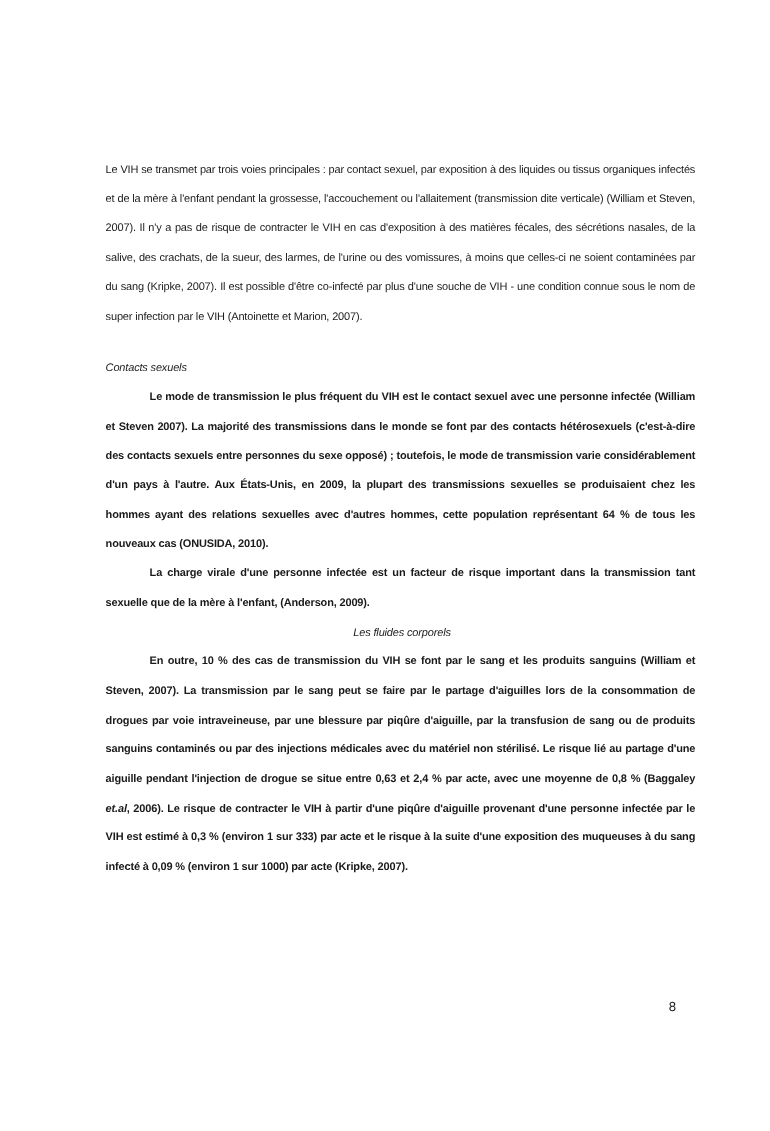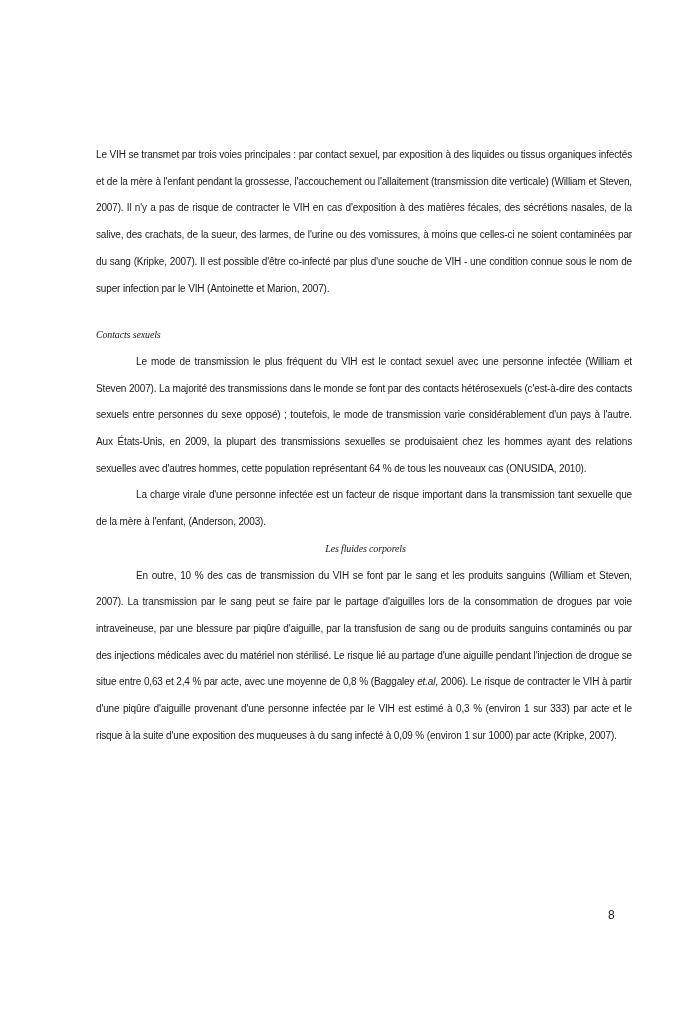--- a/index.html
+++ b/index.html
@@ -23,25 +23,25 @@
       font-size: 10px;
       line-height: 26.7px;
       letter-spacing: -0.15px;
     }
     .para {
       margin: 0;
       text-align: justify;
     }
     .indent {
       text-indent: 40px;
+      font-weight: bold;
     }
     .heading {
       margin: 0;
       font-style: italic;
-      font-family: Liberation Serif, serif;
     }
     .gap {
       height: 20px;
     }
     .heading-2 {
       padding-left: 3px;
       text-align: center;
     }
     .page-number {
       position: absolute;
@@ -54,19 +54,19 @@
 </head>
 <body>
 
 <div class="page">
   <p class="para">Le VIH se transmet par trois voies principales : par contact sexuel, par exposition à des liquides ou tissus organiques infectés et de la mère à l'enfant pendant la grossesse, l'accouchement ou l'allaitement (transmission dite verticale) (William et Steven, 2007). Il n'y a pas de risque de contracter le VIH en cas d'exposition à des matières fécales, des sécrétions nasales, de la salive, des crachats, de la sueur, des larmes, de l'urine ou des vomissures, à moins que celles-ci ne soient contaminées par du sang (Kripke, 2007). Il est possible d'être co-infecté par plus d'une souche de VIH - une condition connue sous le nom de super infection par le VIH (Antoinette et Marion, 2007).</p>
 
   <div class="gap"></div>
 
   <p class="heading">Contacts sexuels</p>
   <p class="para indent">Le mode de transmission le plus fréquent du VIH est le contact sexuel avec une personne infectée (William et Steven 2007).  La majorité des transmissions dans le monde se font par des contacts hétérosexuels (c'est-à-dire des contacts sexuels entre personnes du sexe opposé) ; toutefois, le mode de transmission varie considérablement d'un pays à l'autre. Aux États-Unis, en 2009, la plupart des transmissions sexuelles se produisaient chez les hommes ayant des relations sexuelles avec d'autres hommes, cette population représentant 64 % de tous les nouveaux cas (ONUSIDA, 2010).</p>
-  <p class="para indent">La charge virale d'une personne infectée est un facteur de risque important dans la transmission tant sexuelle que de la mère à l'enfant, (Anderson, 2003).</p>
+  <p class="para indent">La charge virale d'une personne infectée est un facteur de risque important dans la transmission tant sexuelle que de la mère à l'enfant, (Anderson, 2009).</p>
 
   <p class="heading heading-2">Les fluides corporels</p>
   <p class="para indent"><span>En outre, 10 % des cas de transmission du VIH se font par le sang et les produits sanguins (William et Steven, 2007). La transmission par le sang peut se faire par le partage d'aiguilles lors de la consommation de drogues par voie intraveineuse, par une blessure par piqûre d'aiguille, par la transfusion de sang ou de produits sanguins contaminés ou par des injections médicales avec du matériel non stérilisé. Le risque lié au partage d'une aiguille pendant l'injection de drogue se situe entre 0,63 et 2,4 % par acte, avec une moyenne de 0,8 % (Baggaley </span><em>et.al</em><span>, 2006).  Le risque de contracter le VIH à partir d'une piqûre d'aiguille provenant d'une personne infectée par le VIH est estimé à 0,3 % (environ 1 sur 333) par acte et le risque à la suite d'une exposition des muqueuses à du sang infecté à 0,09 % (environ 1 sur 1000) par acte (Kripke, 2007).</span></p>
 </div>
 
 <div class="page-number">8</div>
 
 </body></html>

